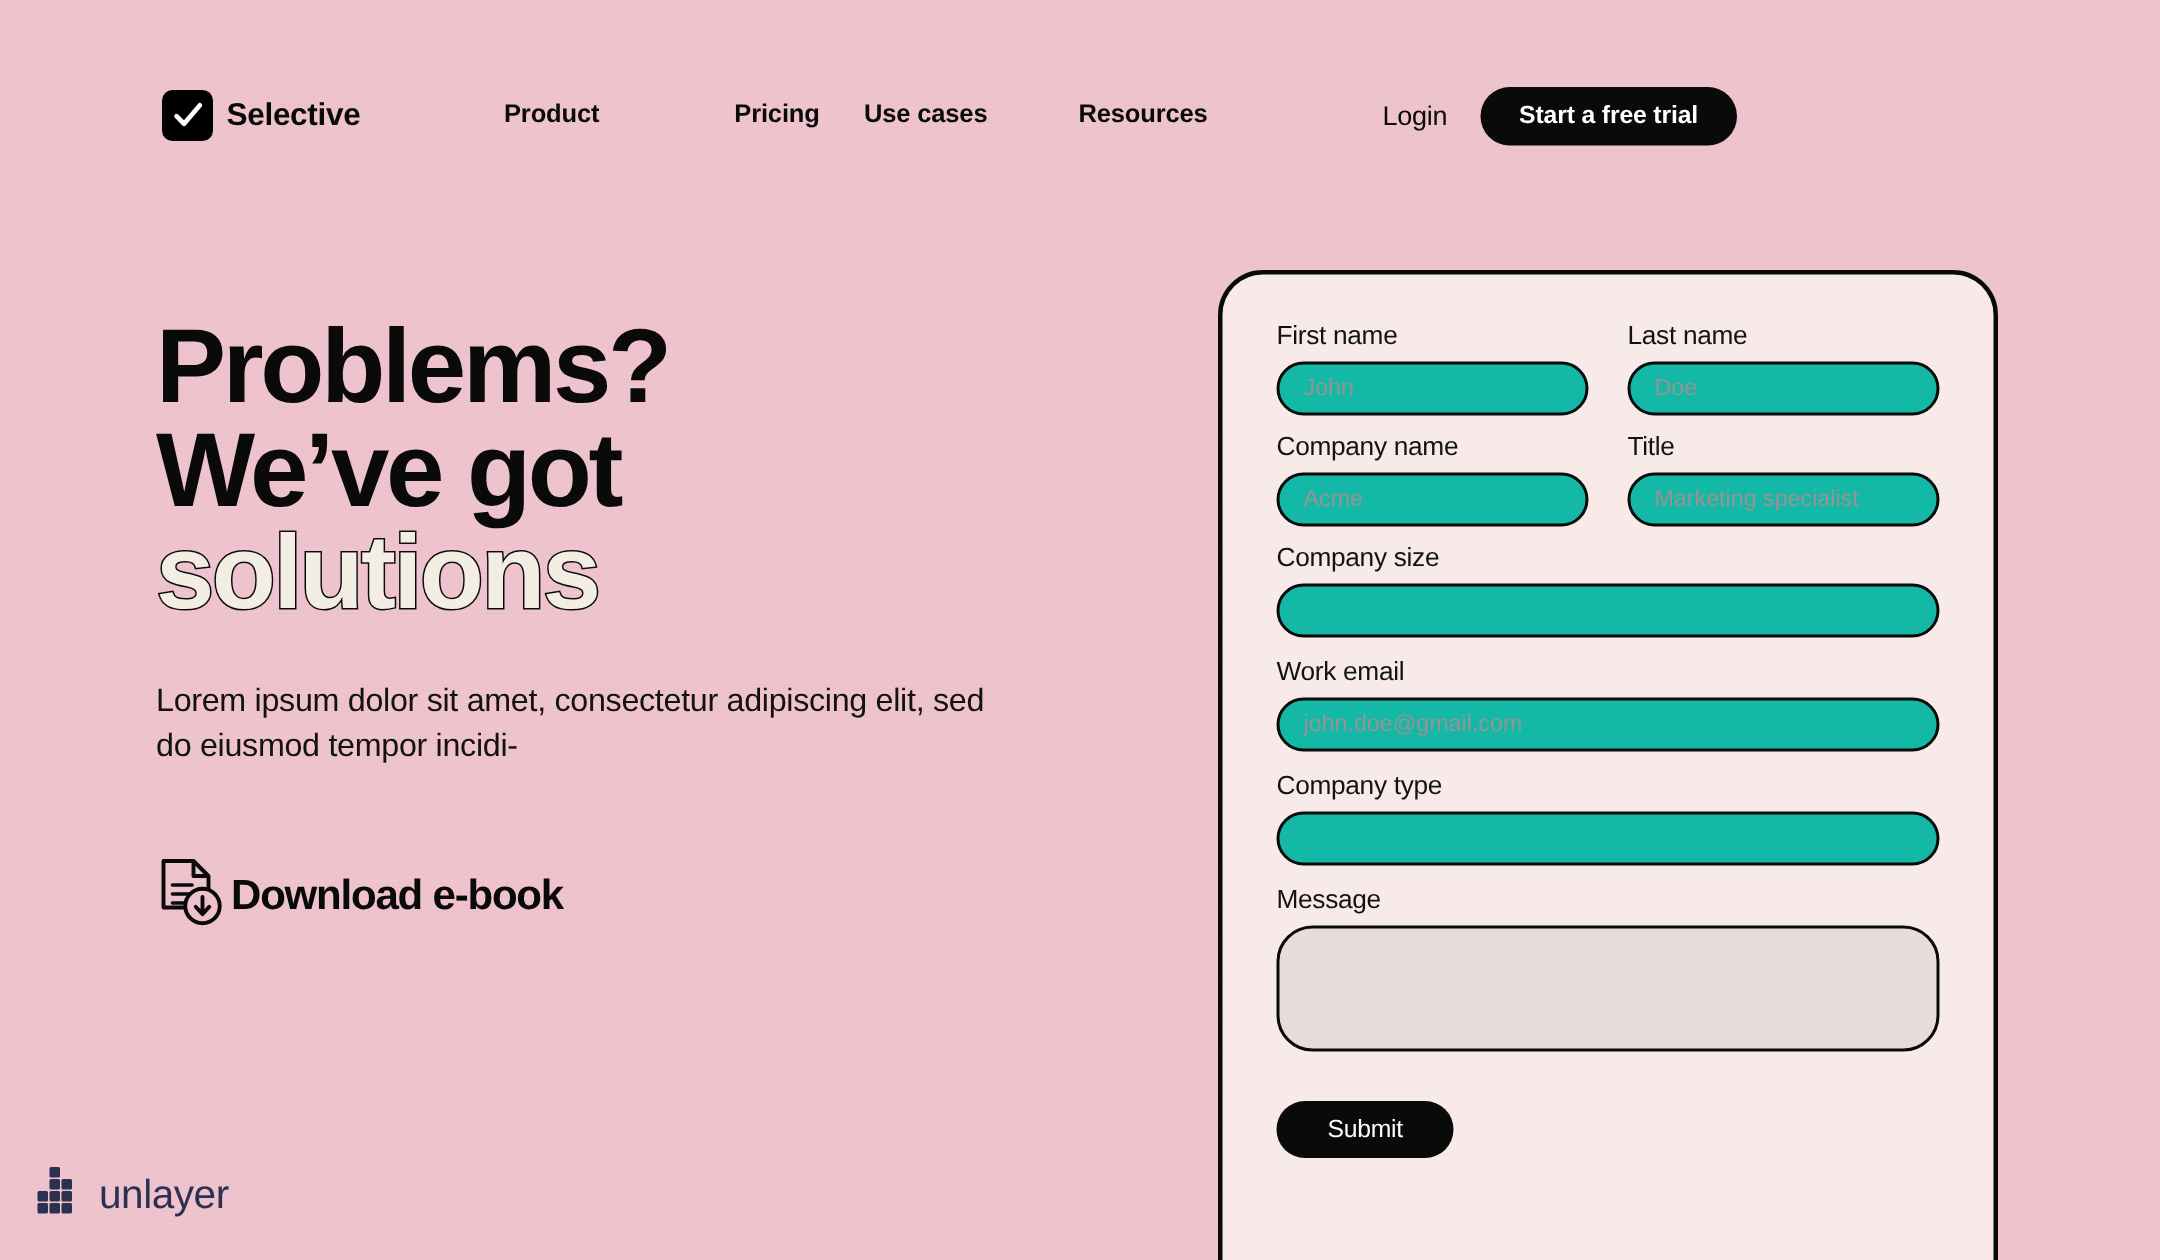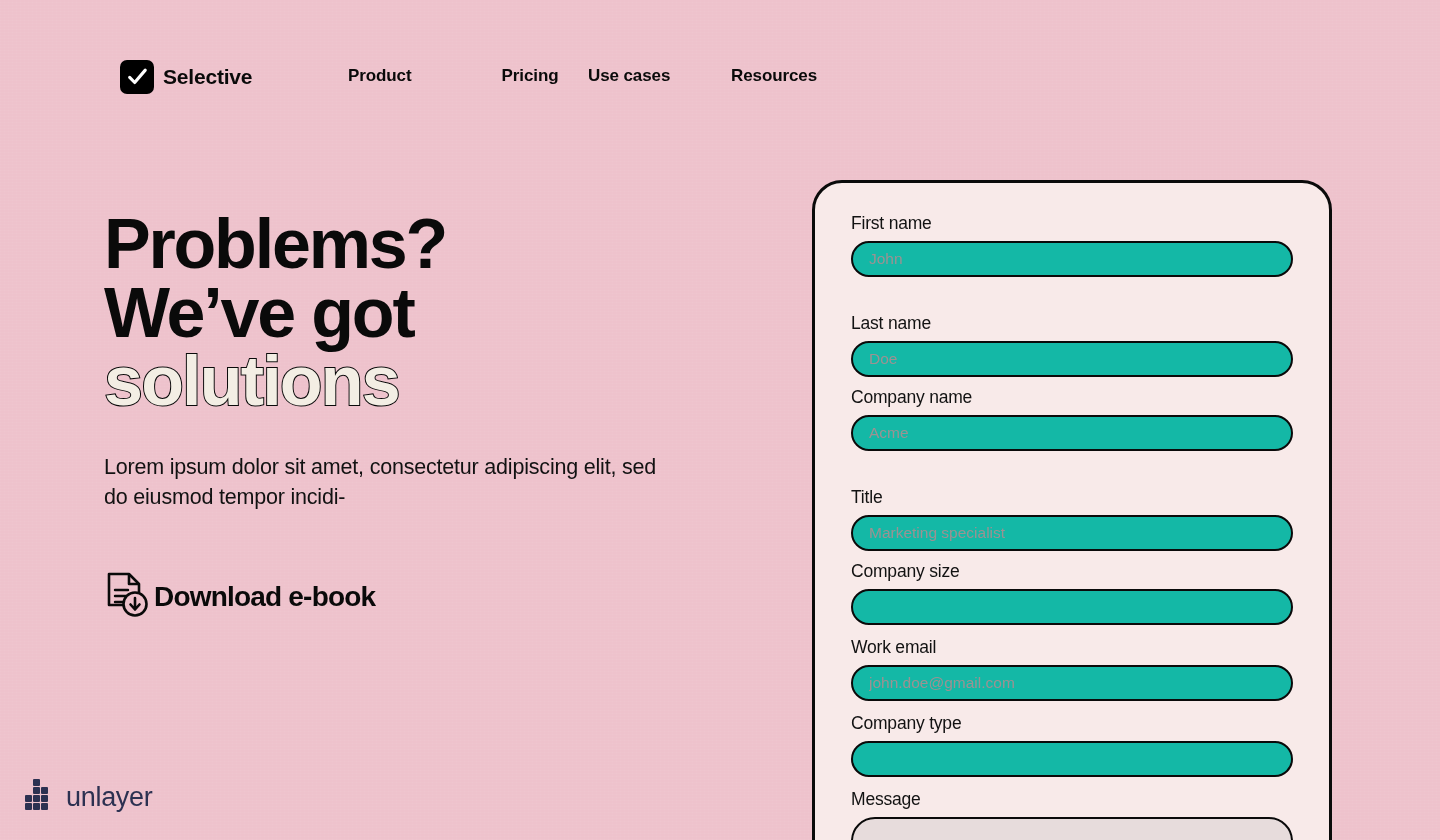--- a/index.html
+++ b/index.html
@@ -24,21 +24,21 @@
     opacity: 0.35;
     background-image:
       repeating-linear-gradient(0deg, rgba(255,255,255,0.10) 0px, rgba(255,255,255,0.10) 1px, rgba(0,0,0,0) 1px, rgba(0,0,0,0) 3px),
       repeating-linear-gradient(90deg, rgba(255,255,255,0.06) 0px, rgba(255,255,255,0.06) 1px, rgba(0,0,0,0) 1px, rgba(0,0,0,0) 4px);
     z-index: 0;
   }
 
   
   .navbar {
     position: absolute;
-    top: 0; left: 16px;
+    top: 0; left: 4px;
     width: 1264px;
     height: 140px;
     display: flex;
     align-items: center;
     z-index: 5;
   }
 
   .brand {
     position: absolute;
     left: 104px;
@@ -178,21 +178,20 @@
     border: 3px solid #0a0a0a;
     border-radius: 30px;
     padding: 30px 36px 0 36px;
     z-index: 4;
     overflow: hidden;
   }
 
   .field-row {
     display: flex;
     gap: 26px;
-    flex-direction: column;
   }
 
   .field {
     margin-bottom: 10px;
     flex: 1;
     min-width: 0;
   }
 
   .field-label {
     font-size: 17.5px;
@@ -281,20 +280,24 @@
     <span class="brand-name">Selective</span>
   </div>
 
   <div class="nav-links">
     <span class="nav-link">Product</span>
     <span class="nav-link">Pricing</span>
     <span class="nav-link">Use cases</span>
     <span class="nav-link">Resources</span>
   </div>
 
+  <div class="nav-right">
+    <span class="login-link">Login</span>
+    <button class="cta-button">Start a free trial</button>
+  </div>
 
 </div>
 
 <div class="hero">
 
   <h1 class="hero-title">
     <span>Problems?</span><br>
     <span>We’ve got</span>
     <span class="hero-title-outline">solutions</span>
   </h1>

